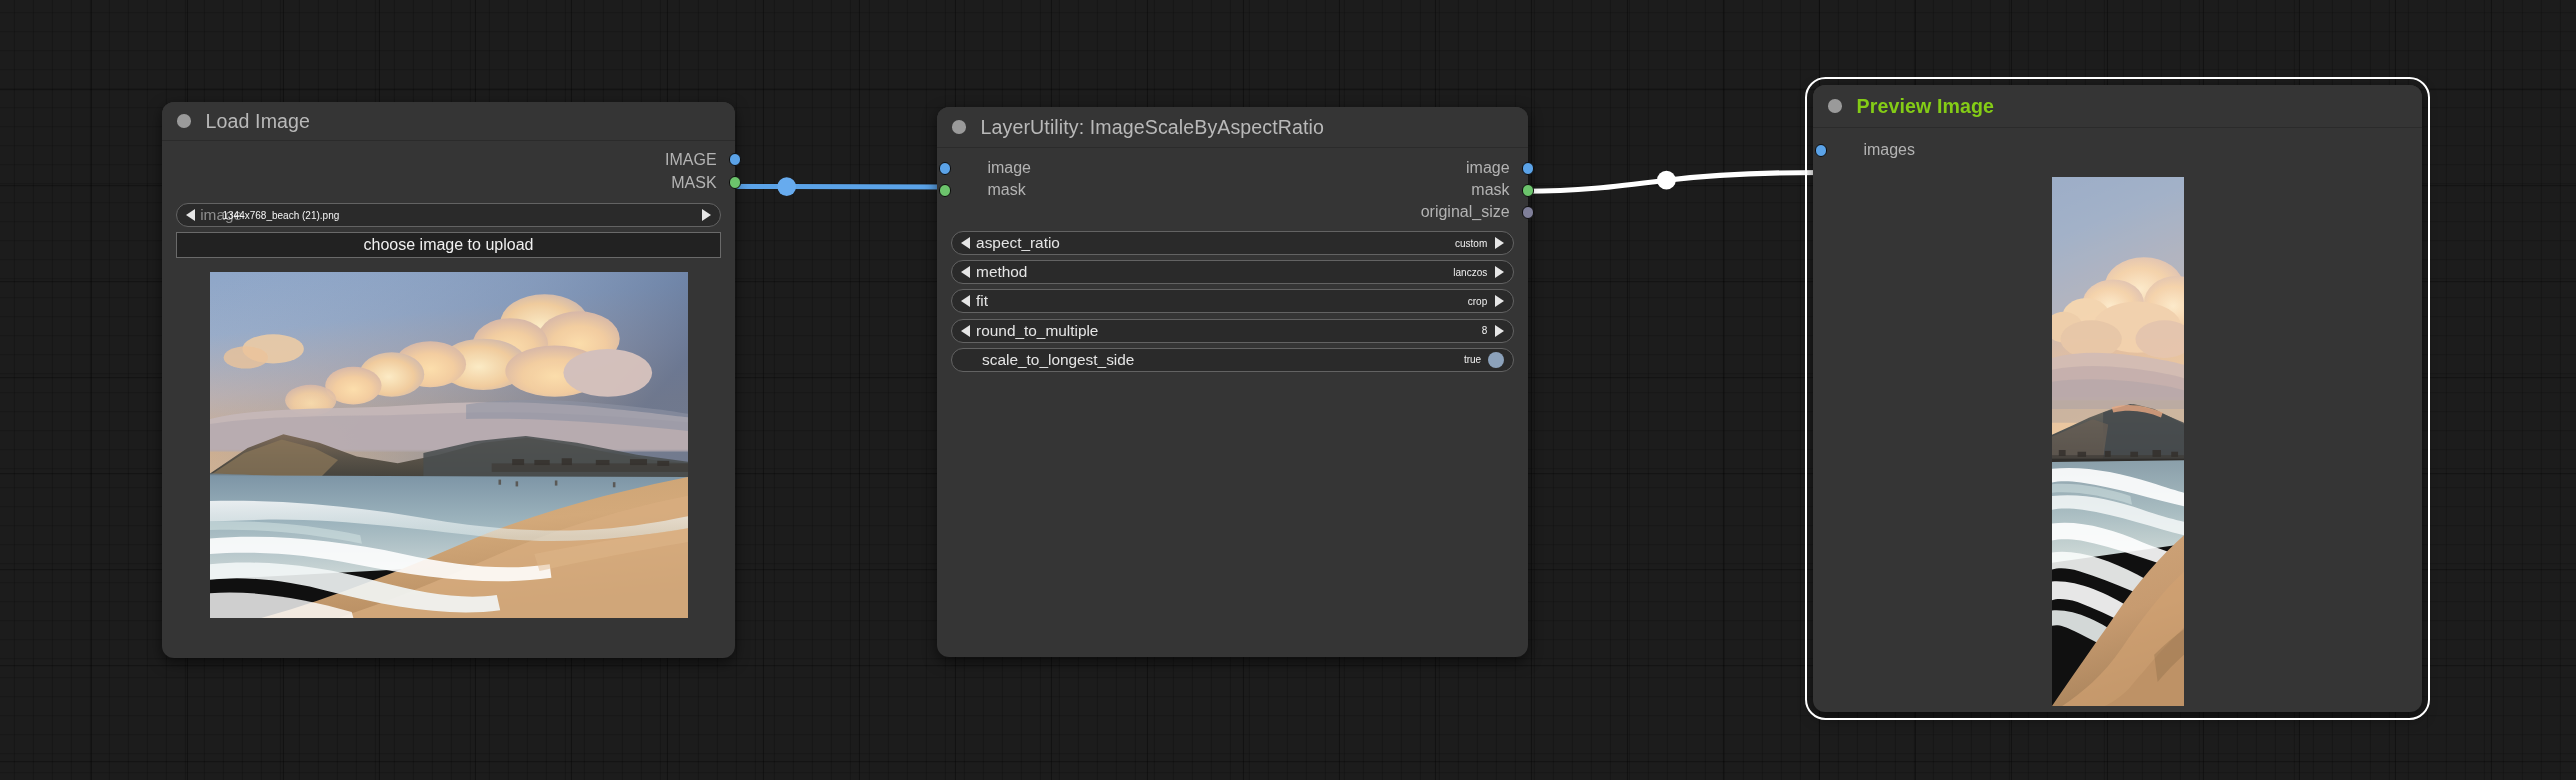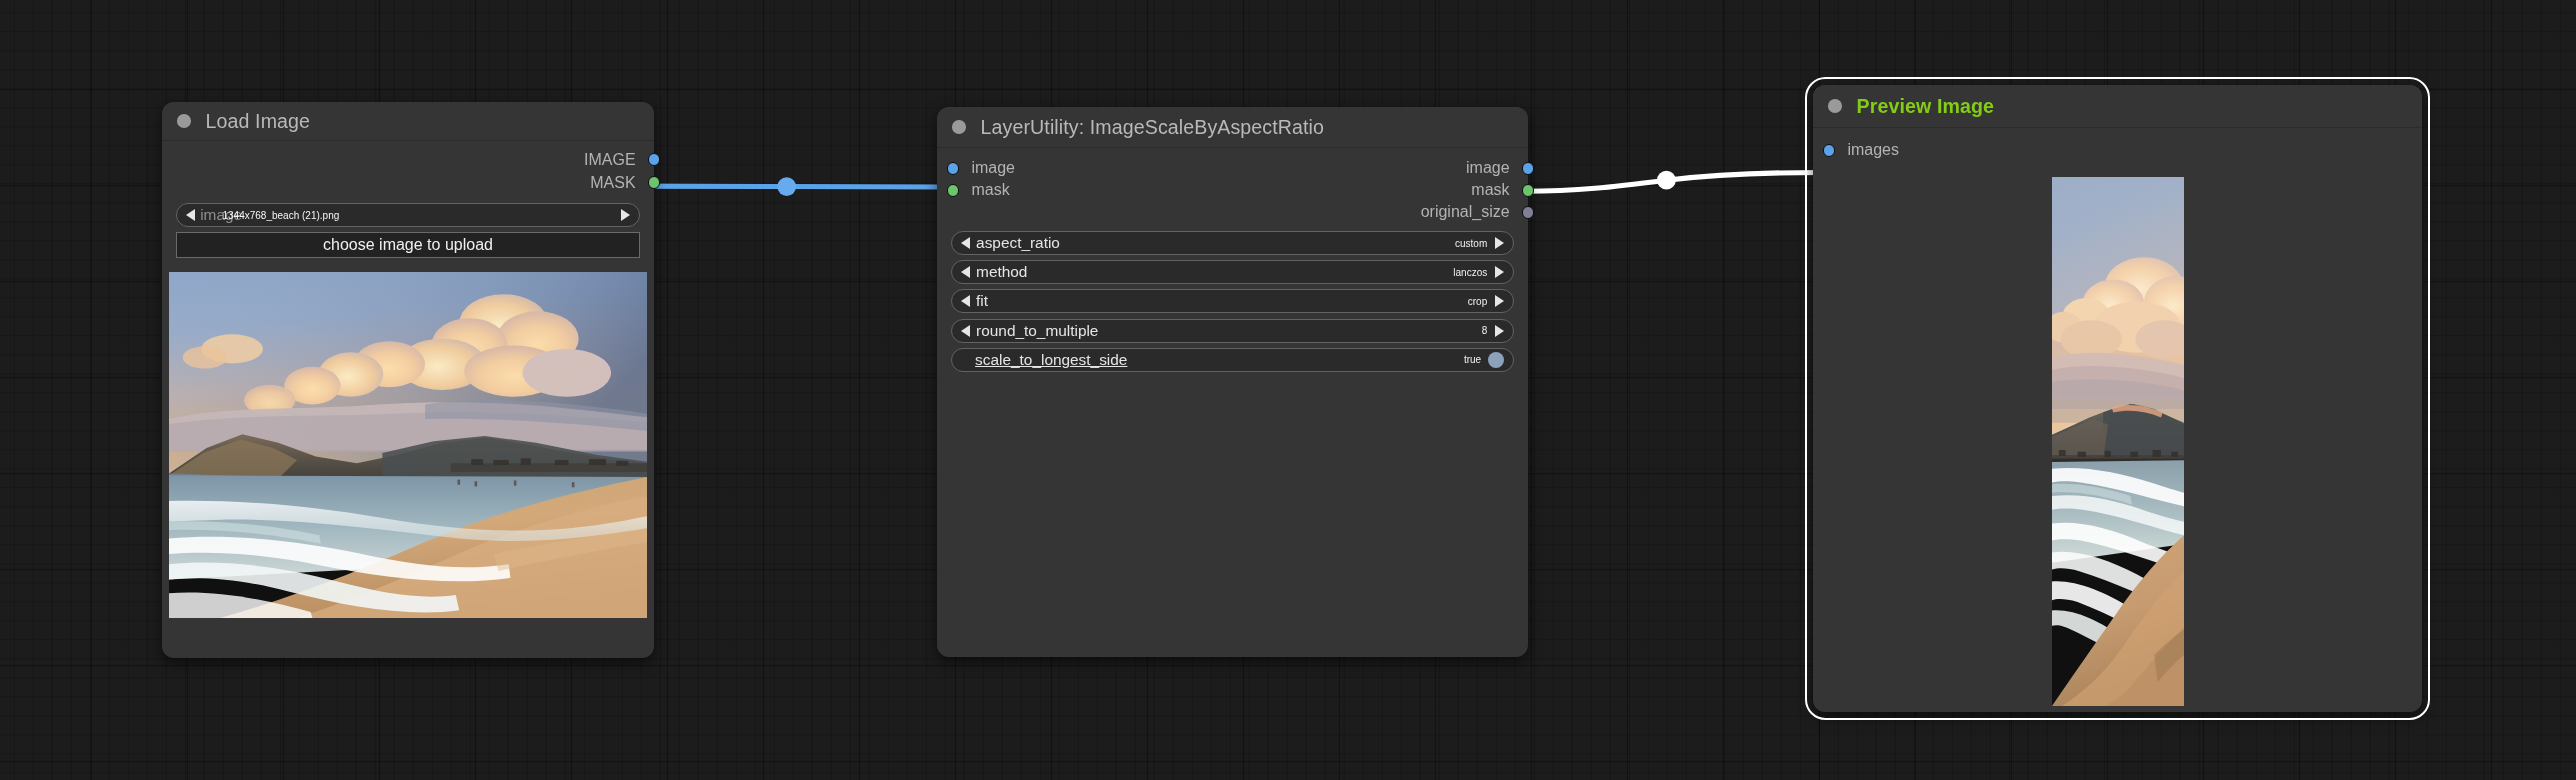--- a/index.html
+++ b/index.html
@@ -92,21 +92,21 @@
     position: relative;
     height: 20.5px;
     margin-bottom: 0px;
   }
   .slot {
     position: absolute;
     display: flex;
     align-items: center;
     height: 20.5px;
   }
-  .slot.in  { left: 16px; }
+  .slot.in  { left: 8px; gap: 24px; }
   .slot.out { right: 0; flex-direction: row-reverse; }
 
   .slot-dot {
     width: 12.8px; height: 12.8px;
     border-radius: 50%;
     border: 1.3px solid #0d0d0d;
     flex: 0 0 auto;
   }
   .slot.in  .slot-dot { margin-left: -6.4px; }
   .slot.out .slot-dot { margin-right: -6.4px; }
@@ -219,21 +219,21 @@
       <path d="M 735 218 C 830 218, 1020 219, 1113 219" fill="none" stroke="#5ba3e8" stroke-width="6" stroke-linecap="round"></path>
       <circle cx="922" cy="218.5" r="11" fill="#67abee"></circle>
     </g>
 
     <g>
       <path d="M 1782 224 C 1850 224, 1890 219, 1953 211 C 2030 202, 2100 202, 2134 202" fill="none" stroke="#ffffff" stroke-width="6" stroke-linecap="round"></path>
       <circle cx="1953" cy="211" r="11" fill="#ffffff"></circle>
     </g>
   </svg>
 
-  <div class="node" id="node-load-image" style="left:162px; top:102px; width:492px; height:556px;">
+  <div class="node" id="node-load-image" style="left:162px; top:102px; width:573px; height:556px;">
 
     <div class="node-title">
       <span class="collapse-dot"></span>
       <span class="node-title-text">Load Image</span>
     </div>
 
     <div class="node-body">
 
       <div class="slot-row" style="height:23px;">
         <div class="slot out" style="top:0;">
@@ -431,21 +431,21 @@
       </div>
 
       <div class="widget">
         <span class="arrow left"></span>
         <span class="w-label">round_to_multiple</span>
         <span class="w-value">8</span>
         <span class="arrow right"></span>
       </div>
 
       <div class="widget">
-        <span class="w-label" style="margin-left:14px;text-decoration:underline;">scale_to_longest_side</span>
+        <span class="w-label" style="margin-left:21px;">scale_to_longest_side</span>
         <span class="w-value" style="margin-right:6.8px;">true</span>
         <span class="toggle-knob"></span>
       </div>
 
     </div>
   </div>
 
   <div class="node selected" id="node-preview-image" style="left:1813px; top:85px; width:609px; height:627px;">
 
     <div class="sel-ring"></div>

